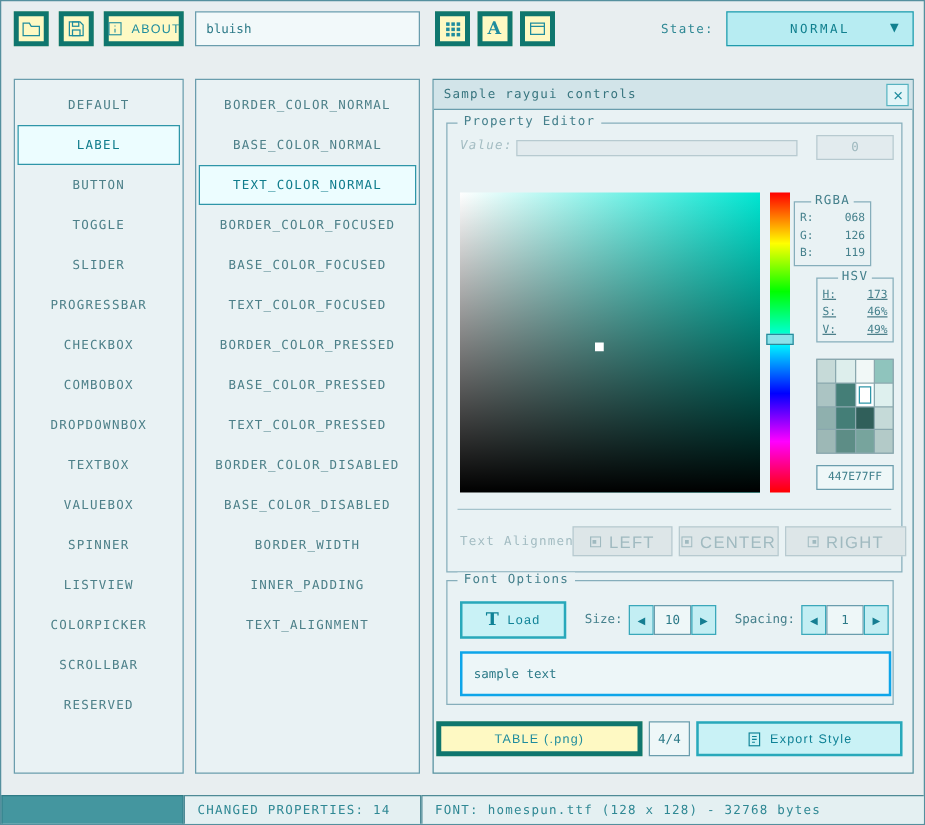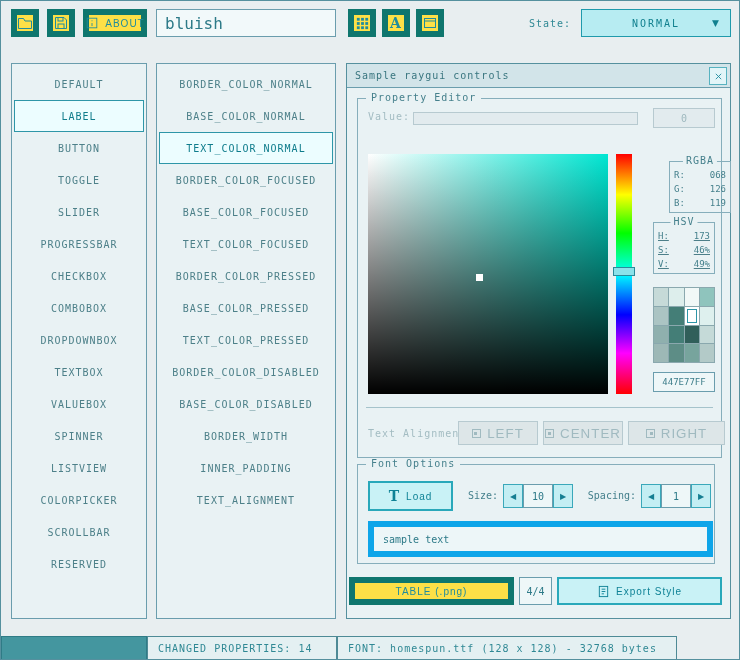--- a/index.html
+++ b/index.html
@@ -4,33 +4,33 @@
 <style>
   * { margin:0; padding:0; box-sizing:border-box; }
   html,body { width:740px; height:660px; }
   body { font-family:"DejaVu Sans Mono", monospace; background:#e8eef0; }
 
   .app { position:relative; width:740px; height:660px; background:#e8eef0;
          border:1px solid #55909e; overflow:hidden; font-size:10px; color:#4d7f89; }
 
   
   .btn { position:absolute; display:flex; align-items:center; justify-content:center; gap:6px;
-         background:#fde047; border:6px solid #0f766e; color:#1f8c9e; cursor:pointer;
+         background:#fef9c3; border:4px solid #0f766e; color:#1f8c9e; cursor:pointer;
          letter-spacing:1px; font-size:10px; }
   .btn.focused { border:2px solid #29a8ba; background:#c9f2f6; color:#0f8296; }
   .glyph { font-family:"DejaVu Sans", sans-serif; }
 
   
   [data-name="toolbar"] { position:absolute; left:0; top:0; width:740px; height:48px; }
   [data-name="open-button"]   { left:10px; top:8px; width:28px; height:28px; }
   [data-name="save-button"]   { left:46px; top:8px; width:28px; height:28px; }
   [data-name="about-button"]  { left:82px; top:8px; width:64px; height:28px; }
   [data-name="style-name-input"] { position:absolute; left:155px; top:8px; width:180px; height:28px;
         border:1px solid #6a9dad; background:#f2f9fa; color:#2d7a88; padding:0 8px;
-        font-family:"DejaVu Sans Mono", monospace; font-size:16px; }
+        font-family:"DejaVu Sans Mono", monospace; font-size:10px; }
   [data-name="grid-view-button"] { left:347px; top:8px; width:28px; height:28px; }
   [data-name="font-view-button"] { left:381px; top:8px; width:28px; height:28px; }
   [data-name="window-view-button"] { left:415px; top:8px; width:28px; height:28px; }
   [data-name="state-label"] { position:absolute; left:460px; top:8px; width:110px; height:28px;
         display:flex; align-items:center; justify-content:flex-end; color:#2f8894; letter-spacing:1px; }
   [data-name="state-dropdown"] { position:absolute; left:580px; top:8px; width:150px; height:28px;
         background:#b7ecf2; border:1px solid #1f9aac; color:#11808f; display:flex; align-items:center;
         justify-content:center; letter-spacing:2px; cursor:pointer; }
   [data-name="dropdown-arrow-icon"] { position:absolute; right:9px; font-size:9px; color:#11808f; }
 
@@ -52,36 +52,36 @@
         background:#e2f5f8; border:1px solid #57b2c0; color:#1f8c9e; display:flex; align-items:center;
         justify-content:center; cursor:pointer; }
 
   .groupbox { position:absolute; border:1px solid #86aebb; }
   .gb-title { position:absolute; top:-7px; left:8px; background:#e9f2f4; padding:0 5px;
         color:#45808c; letter-spacing:1px; white-space:nowrap; }
   .gb-title.center { left:50%; transform:translateX(-50%); padding:0 3px; }
 
   [data-name="property-editor-group"] { left:10px; top:34px; width:365px; height:360px; }
 
-  [data-name="value-label"] { position:absolute; left:10px; top:12px; color:#a3bcc2; letter-spacing:1px; }
+  [data-name="value-label"] { position:absolute; left:10px; top:12px; color:#a3bcc2; letter-spacing:1px;font-style:italic; }
   [data-name="value-slider"] { position:absolute; left:55px; top:13px; width:225px; height:13px;
         background:#e2ebee; border:1px solid #b7cad0; cursor:pointer; }
   [data-name="value-box"] { position:absolute; left:295px; top:9px; width:62px; height:20px;
         background:#e2ebee; border:1px solid #b7cad0; color:#9fb9bf; display:flex;
         align-items:center; justify-content:center; }
 
   [data-name="color-panel"] { position:absolute; left:10px; top:55px; width:240px; height:240px; cursor:crosshair; }
   [data-name="color-panel-cursor"] { position:absolute; width:7px; height:7px; background:#ffffff; }
   [data-name="hue-bar"] { position:absolute; left:258px; top:55px; width:16px; height:240px; cursor:pointer;
         background:linear-gradient(to bottom,#ff0000 0%,#ffff00 17%,#00ff00 33%,#00ffff 50%,
                                    #0000ff 67%,#ff00ff 83%,#ff0000 100%); }
   [data-name="hue-slider-marker"] { position:absolute; left:-3px; width:22px; height:9px;
         background:#8ae2ea; border:1px solid #2a8a9a; cursor:grab; }
 
-  [data-name="rgba-group"] { left:311px; top:62px; width:62px; height:52px; }
+  [data-name="rgba-group"] { left:277px; top:62px; width:62px; height:52px; }
   [data-name="hsv-group"]  { left:295px; top:123px; width:62px; height:52px;text-decoration:underline; }
   .mini-rows { padding:7px 4px 0 4px; display:flex; flex-direction:column; gap:1px; }
   .mini-row { display:flex; justify-content:space-between; font-size:9px; color:#45808c; line-height:13px; }
 
   [data-name="color-swatch-grid"] { position:absolute; left:295px; top:188px; width:62px; height:76px;
         display:grid; grid-template-columns:repeat(4,1fr); grid-auto-rows:1fr; gap:1px;
         background:#8aa8ae; border:1px solid #8aa8ae; }
   .swatch { cursor:pointer; }
   .swatch.selected { box-shadow:inset 0 0 0 2px #ffffff, inset 0 0 0 3px #2e96a8; }
 
@@ -109,31 +109,31 @@
   .spin-value { position:absolute; top:19px; width:30px; height:24px; display:flex; align-items:center;
         justify-content:center; background:#eef7f8; border:1px solid #6a9dad; color:#2d7a88; }
   [data-name="size-decrement"] { left:145px; }
   [data-name="size-value"]     { left:165px; }
   [data-name="size-increment"] { left:195px; }
   [data-name="spacing-label"] { position:absolute; left:215px; top:25px; width:63px; text-align:right; color:#45808c; }
   [data-name="spacing-decrement"] { left:283px; }
   [data-name="spacing-value"]     { left:303px; }
   [data-name="spacing-increment"] { left:333px; }
   [data-name="sample-textbox"] { position:absolute; left:10px; top:56px; width:345px; height:36px;
-        border:6px solid #0ea5e9; background:#edf6f8; color:#2d7a88; display:flex; align-items:center;
+        border:2px solid #0ea5e9; background:#edf6f8; color:#2d7a88; display:flex; align-items:center;
         padding:0 9px; cursor:text; }
 
   [data-name="table-export-button"] { left:2px; top:513px; width:165px; height:28px; }
   [data-name="export-counter"] { position:absolute; left:172px; top:513px; width:33px; height:28px;
         background:#eef7f8; border:1px solid #6a9dad; color:#2d7a88; display:flex; align-items:center;
         justify-content:center; }
   [data-name="export-style-button"] { left:210px; top:513px; width:165px; height:28px; }
 
   
-  [data-name="statusbar"] { position:absolute; left:0; top:635px; width:676px; height:25px; display:flex;border-radius:10px; }
+  [data-name="statusbar"] { position:absolute; left:0; top:635px; width:740px; height:25px; display:flex;border-radius:10px; }
   .status-seg { height:25px; border:1px solid #4e8a96; display:flex; align-items:center;
         padding:0 10px; color:#2f8894; letter-spacing:1px; background:#e4f0f2; }
   [data-name="status-empty"]   { width:146px; background:#44969f; border-color:#2f7b86; }
   [data-name="status-changed"] { width:190px; }
   [data-name="status-font"]    { flex:1; }
 
   svg { display:block; }
 </style>
 </head>
 <body>

